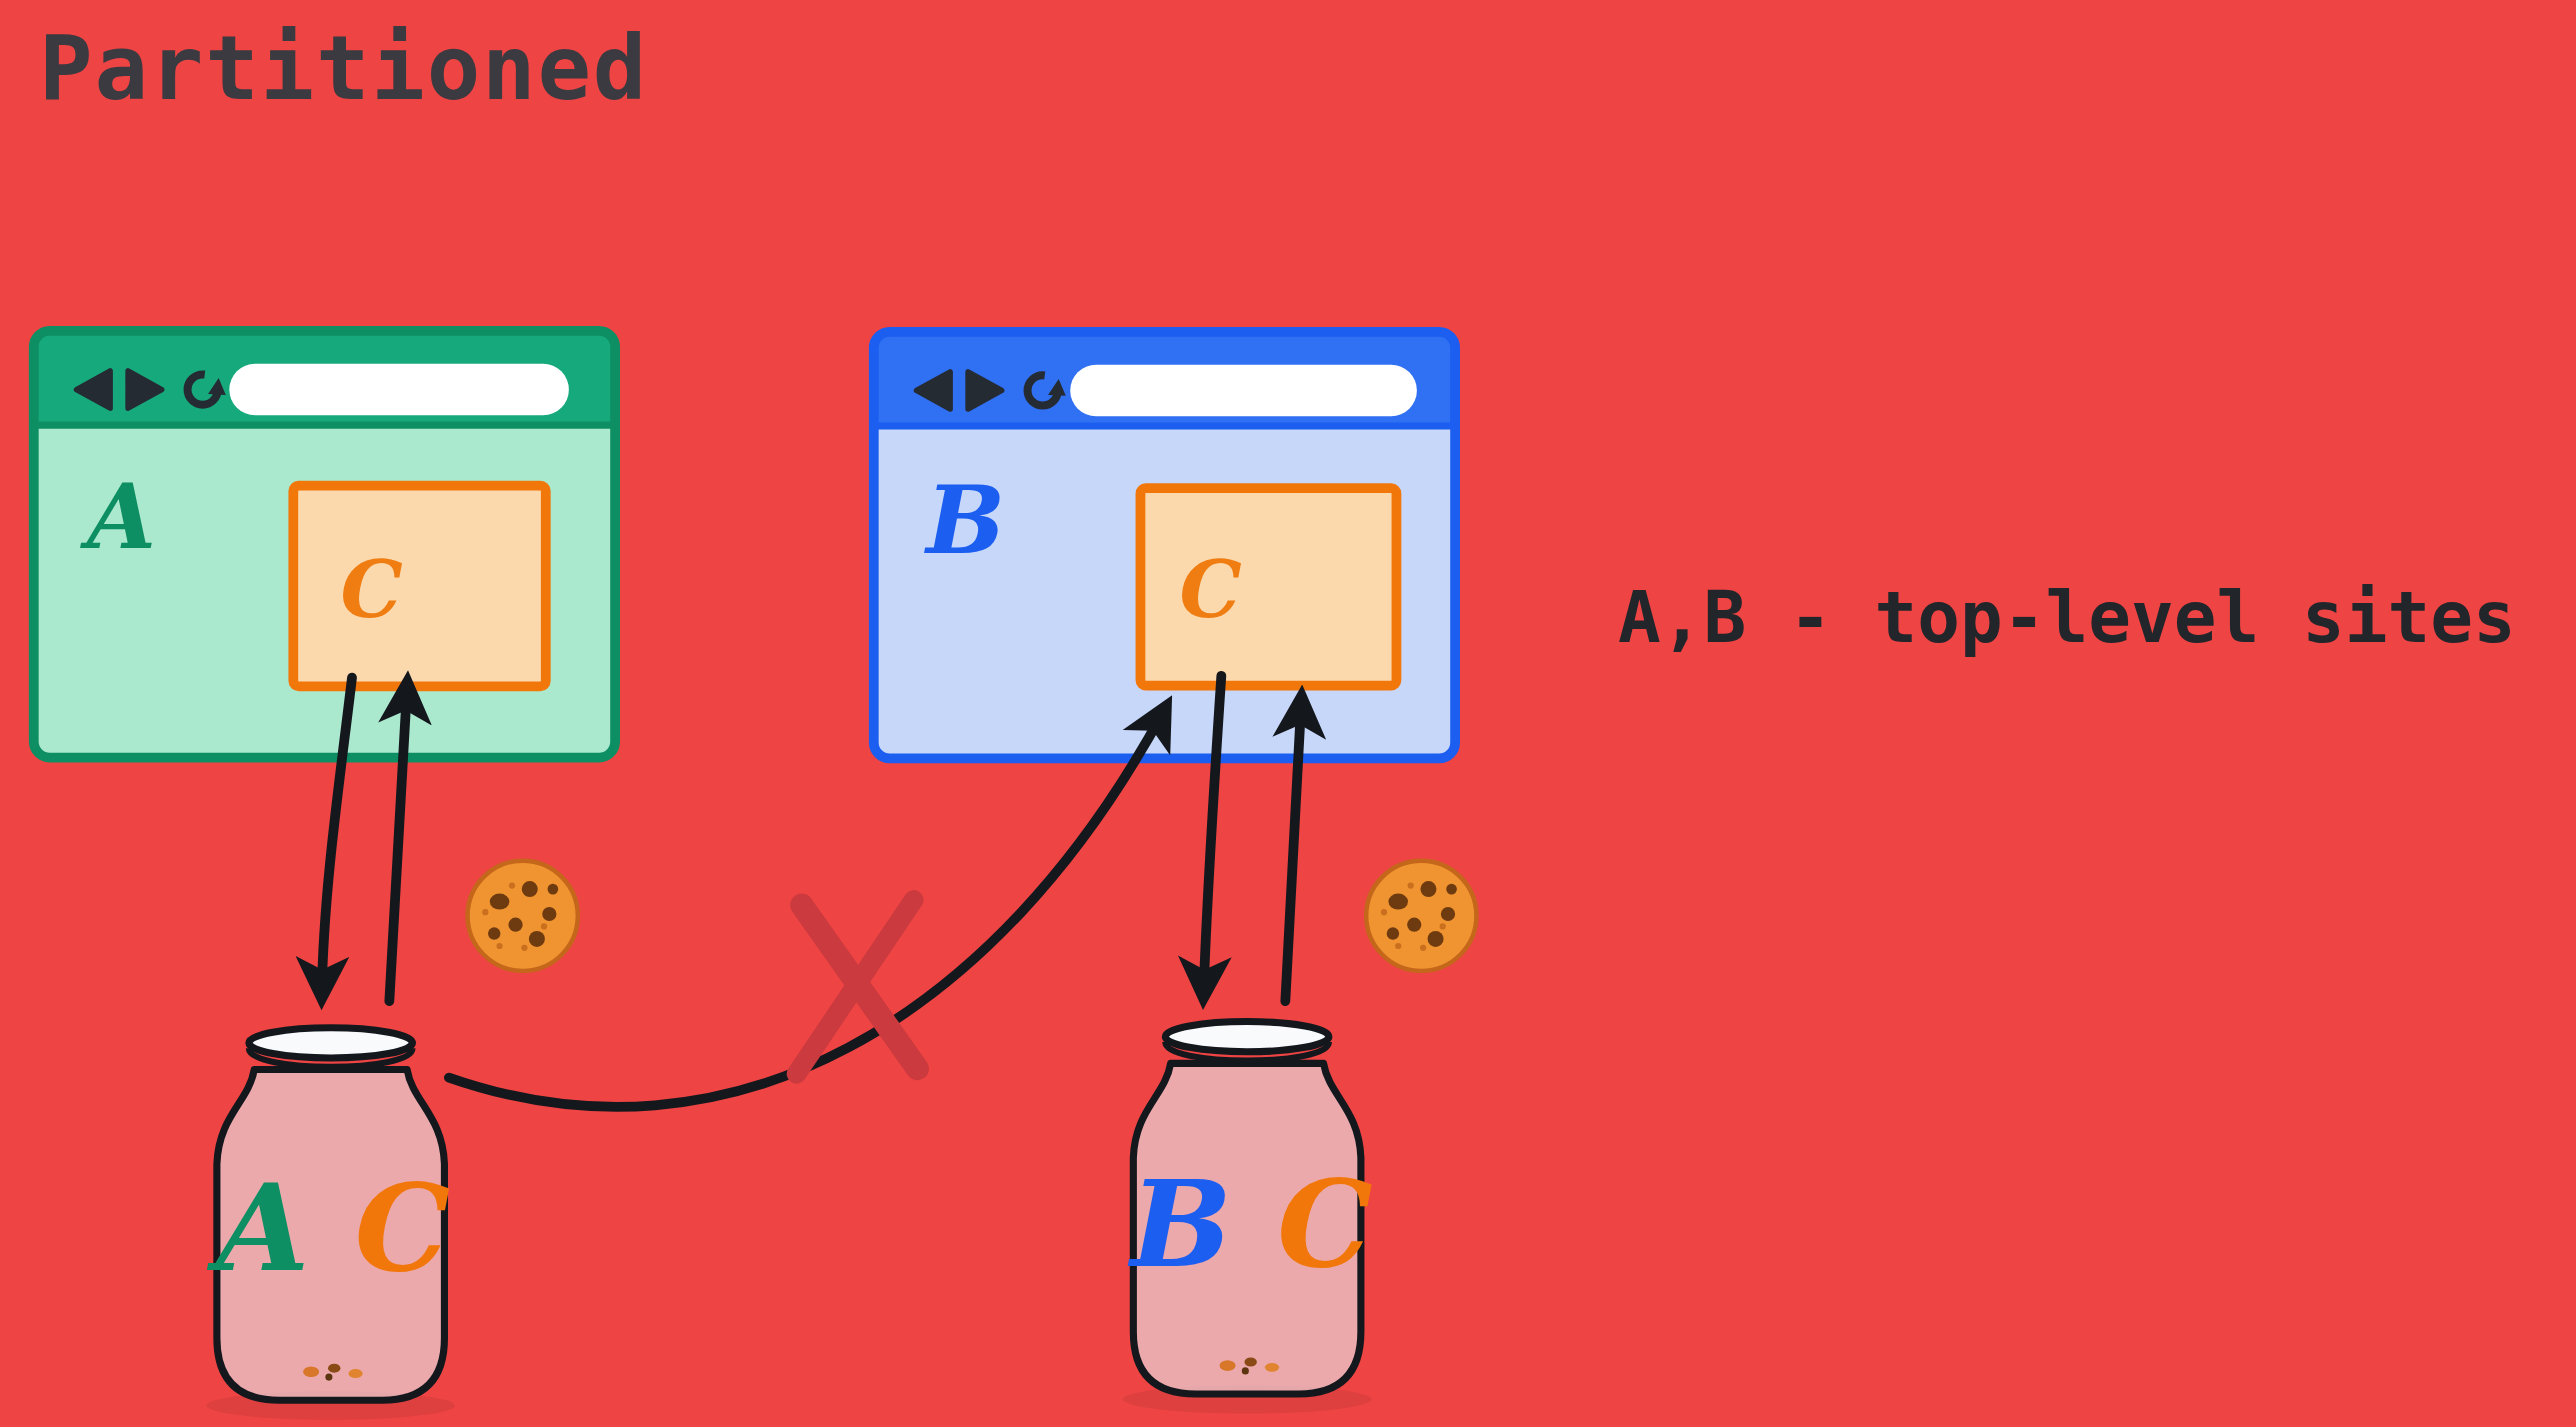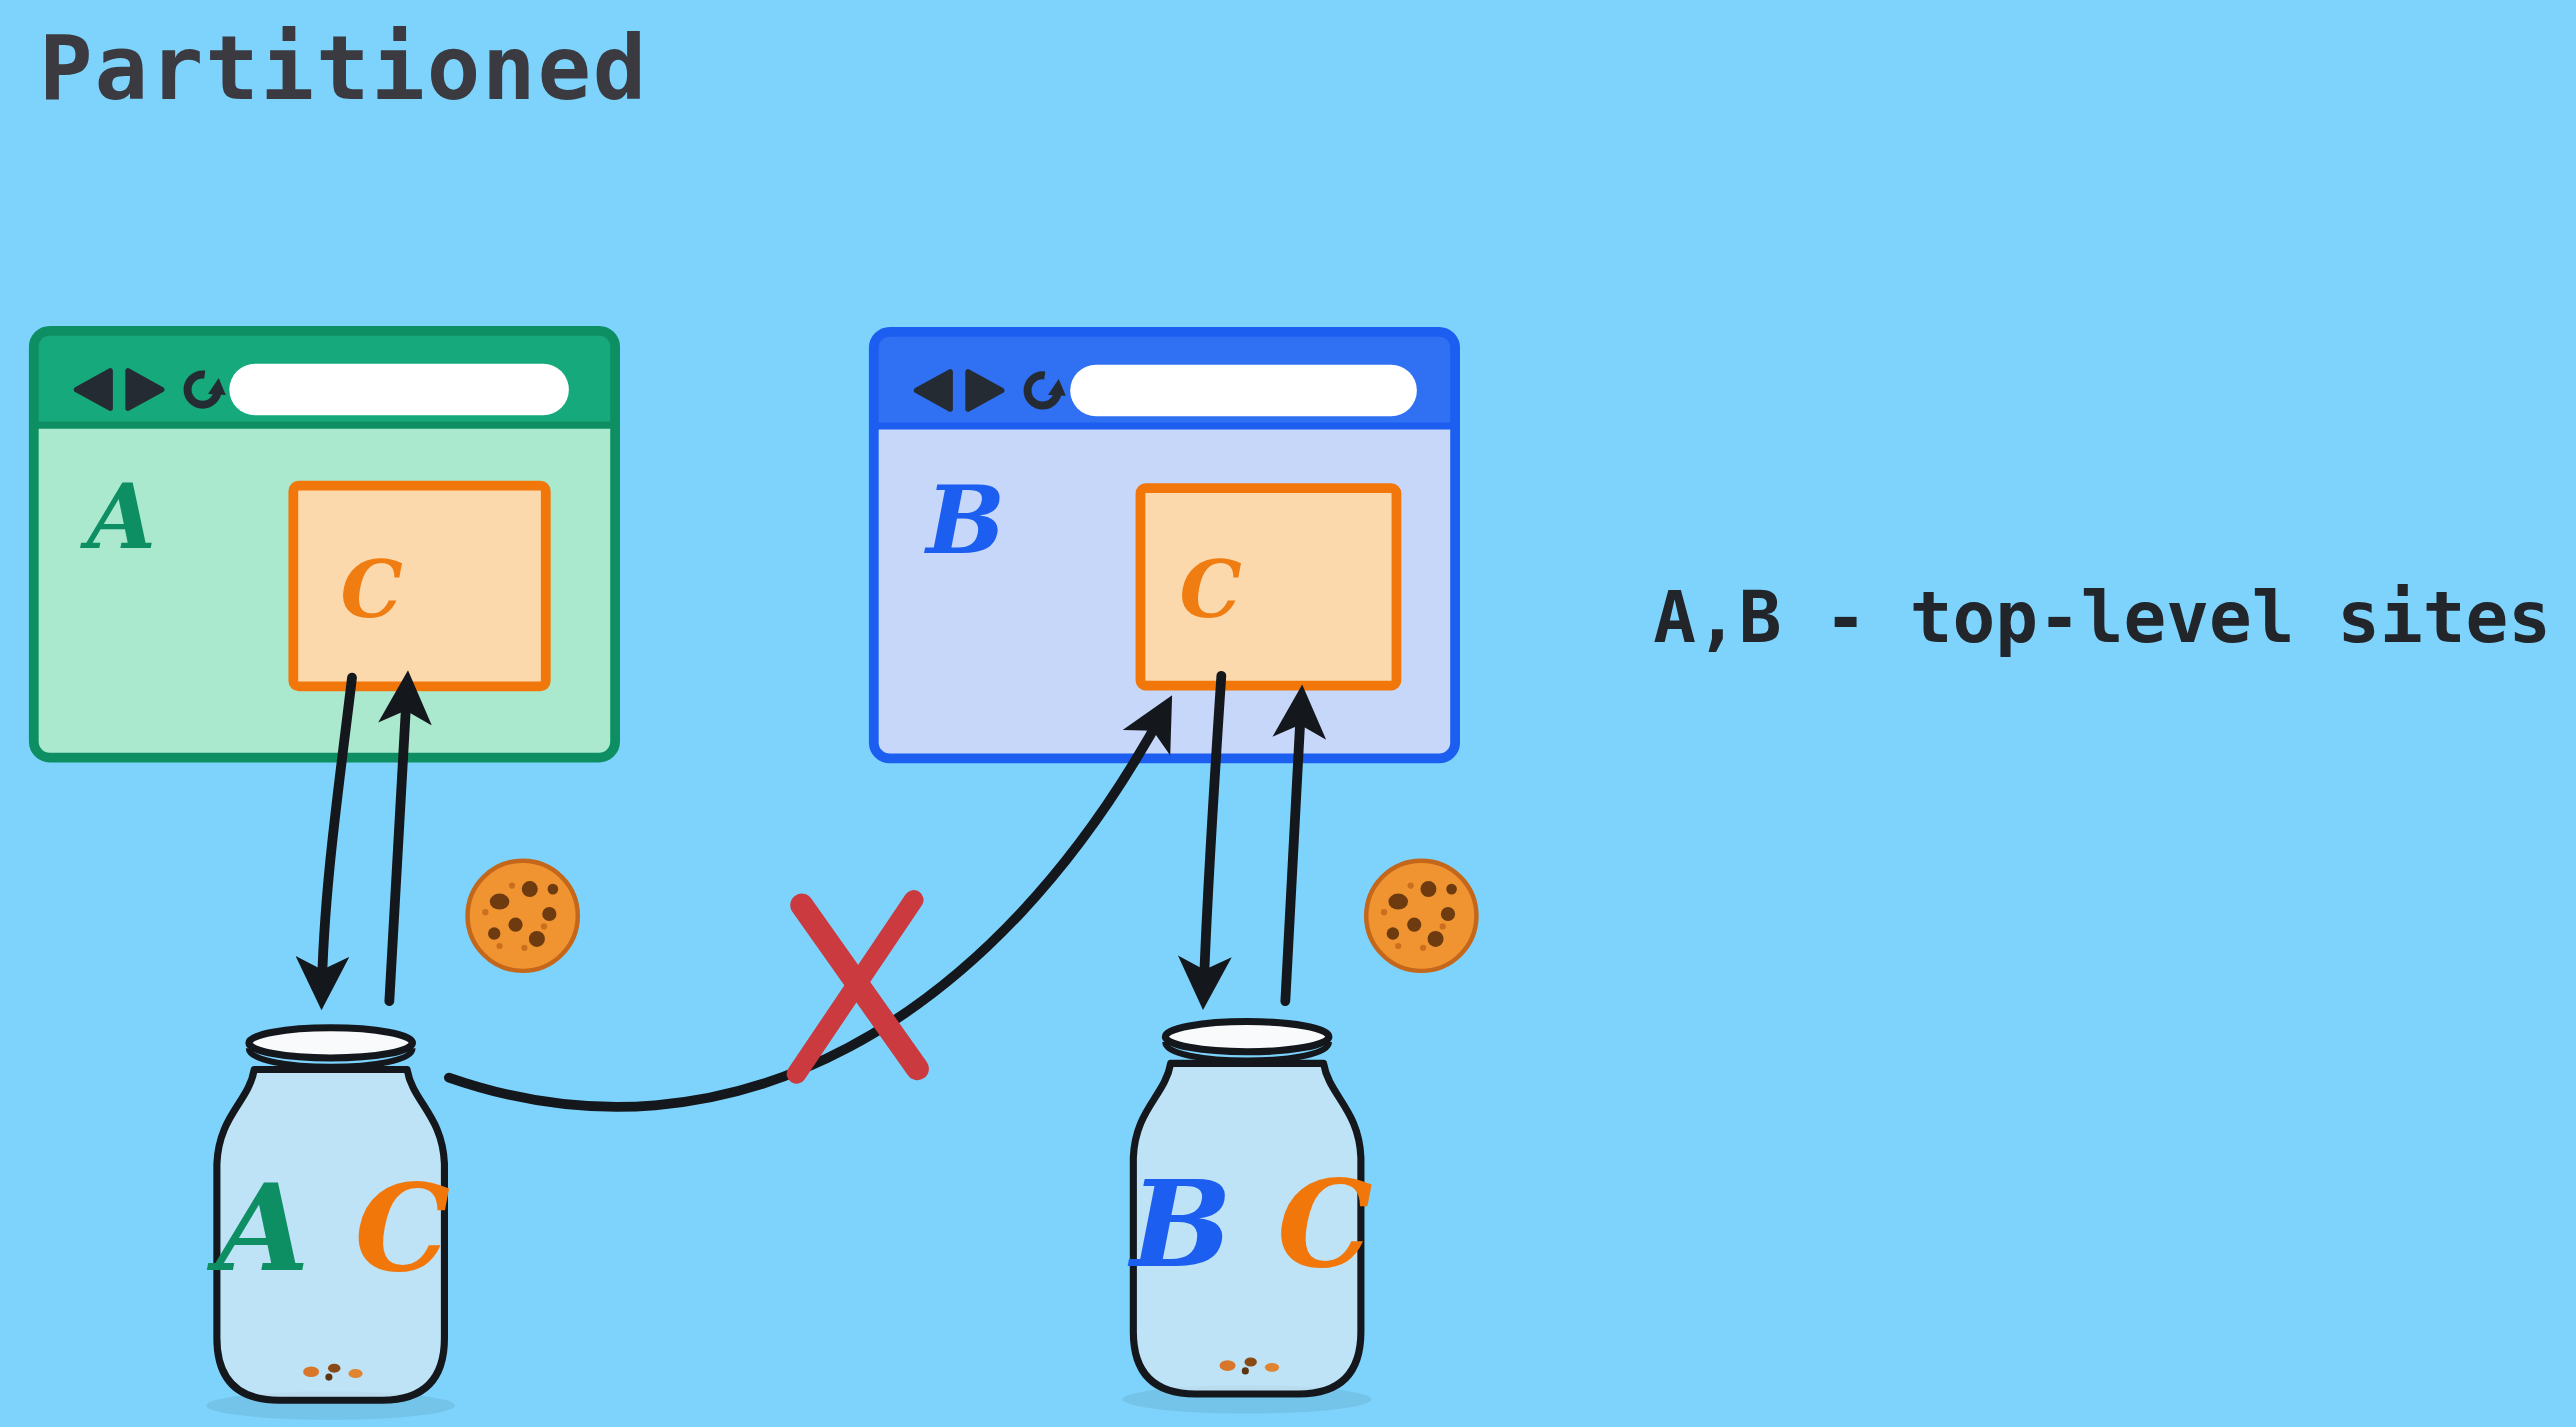--- a/index.html
+++ b/index.html
@@ -5,39 +5,39 @@
   html, body {
     margin: 0;
     padding: 0;
     background: #ffffff;
     font-family: "DejaVu Sans Mono", monospace;
   }
   .stage {
     position: relative;
     width: 2576px;
     height: 1428px;
-    background: #7dd3fc;
+    background: #ef4444;
     overflow: hidden;
   }
   .title {
     position: absolute;
     left: 39px;
     top: 16px;
     font-size: 89px;
     font-weight: 700;
     color: #3a3a40;
     letter-spacing: 1.8px;
     font-family: "DejaVu Sans Mono", monospace;
   }
   .legend {
     position: absolute;
     left: 1618px;
     top: 571px;
     width: 933px;
-    text-align: right;
+    text-align: left;
     font-size: 71px;
     font-weight: 700;
     color: #22262b;
     line-height: 1.32;
     font-family: "DejaVu Sans Mono", monospace;
     white-space: nowrap;
   }
   svg.diagram {
     position: absolute;
     left: 0;

